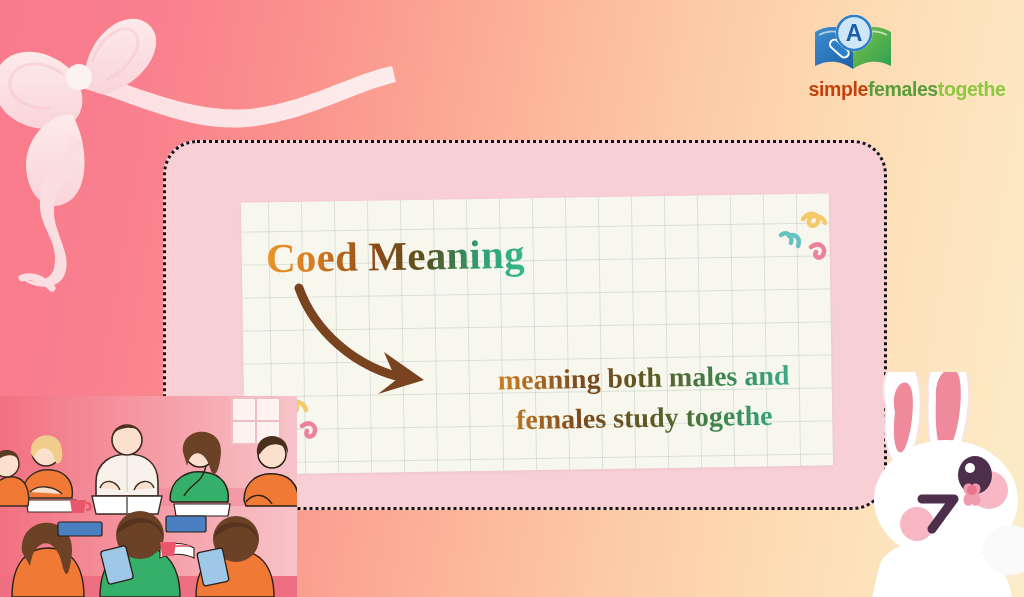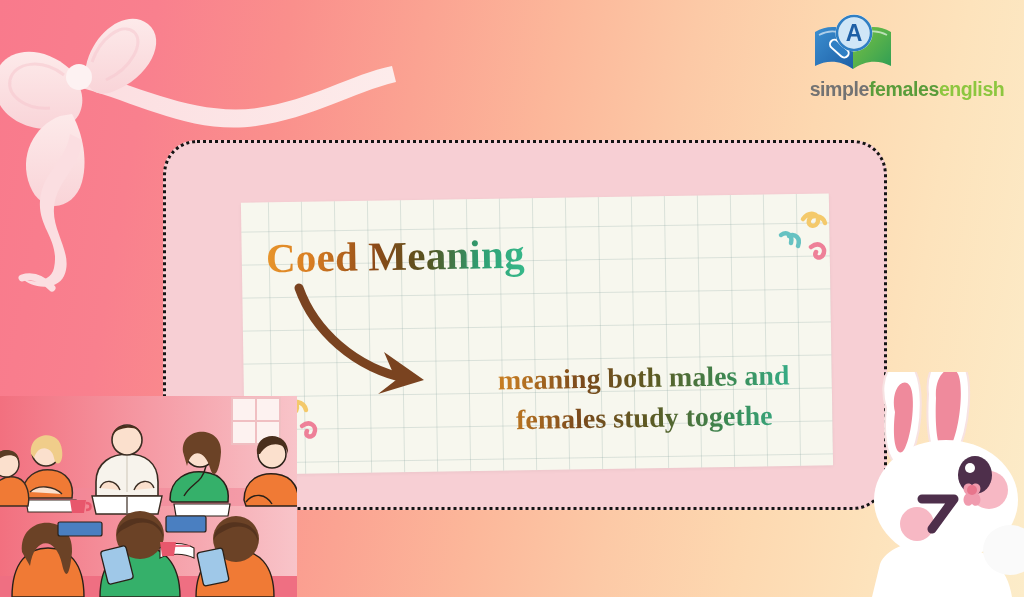--- a/index.html
+++ b/index.html
@@ -63,21 +63,21 @@
   .doodles-l { position:absolute; left:276px; top:392px; width:56px; height:52px; }
 
   
   .logo { position:absolute; left:800px; top:14px; width:214px; height:100px; }
   .logo-mark { position:absolute; left:10px; top:0; width:86px; height:62px; }
   .logo-text {
     position:absolute; left:0; top:64px; width:214px;
     text-align:center; font-family:"Liberation Sans", sans-serif;
     font-size:19.5px; font-weight:bold; letter-spacing:-.4px; white-space:nowrap;
   }
-  .lt-1 { color:#737373;margin-top:35px; }
+  .lt-1 { color:#c2410c;margin-top:35px; }
   .lt-2 { color:#5a9c3a; }
   .lt-3 { color:#8dc63f; }
 
   
   .photo { position:absolute; left:0; top:396px; width:297px; height:201px; overflow:hidden; background:#f2707f; }
 
   
   .bunny { position:absolute; left:862px; top:372px; width:162px; height:225px; }
 </style>
 </head>
@@ -167,21 +167,21 @@
       <path d="M77 21 C 66 15, 55 17, 45 24" fill="none" stroke="#ffffff" stroke-width="1.6" opacity=".6"></path>
 
       <rect x="18" y="30" width="22" height="9" rx="4.5" transform="rotate(42 29 35)" fill="#2f7fc4" stroke="#ffffff" stroke-width="2"></rect>
 
       <circle cx="44" cy="19" r="17" fill="#cfe6f7" stroke="#ffffff" stroke-width="3"></circle>
       <circle cx="44" cy="19" r="17" fill="none" stroke="#2f7fc4" stroke-width="2.6"></circle>
       <text x="44" y="27" text-anchor="middle" font-family="Liberation Sans, sans-serif" font-size="23" font-weight="bold" fill="#1d5fa6">A</text>
     </svg>
   </div>
   <div class="logo-text">
-    <span class="lt-1">simple</span><span class="lt-2">females</span><span class="lt-3">english</span>
+    <span class="lt-1">simple</span><span class="lt-2">females</span><span class="lt-3">togethe</span>
   </div>
 </div>
 
 <div class="photo">
   <svg width="297" height="201" viewBox="0 0 297 201">
     <defs>
       <linearGradient id="wall" x1="0" y1="0" x2="1" y2="0">
         <stop offset="0" stop-color="#f2707f"></stop>
           <stop offset="1" stop-color="#f8c4c9"></stop>
       </linearGradient>

